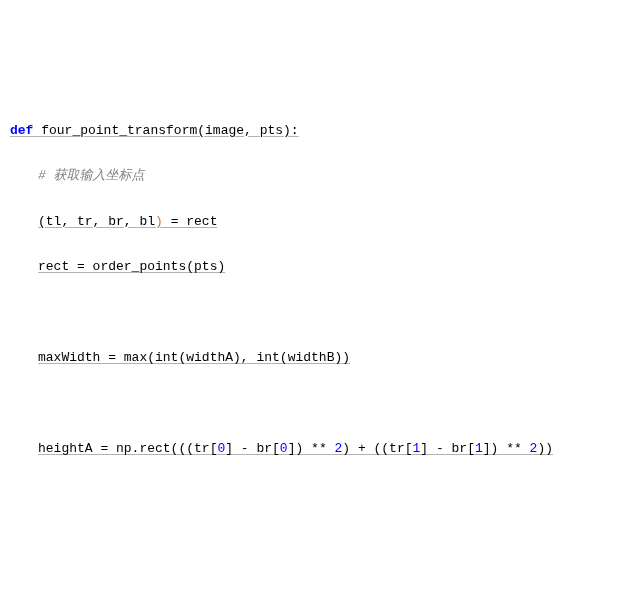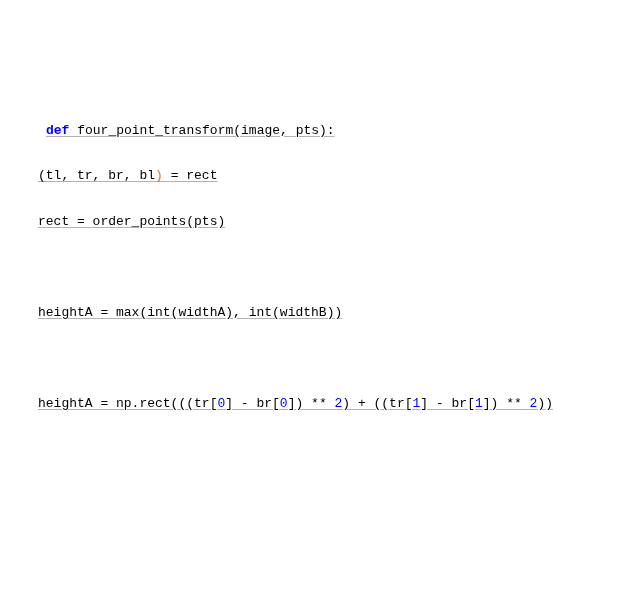--- a/index.html
+++ b/index.html
@@ -13,44 +13,44 @@
       line-height: 1.75;
       color: #000;
       background: #fff;
       padding: 6px 10px;
       width: 631px;
       position: relative;
       white-space: pre;
     }
     .line {
       white-space: pre;
-      margin-left: 36px;
     }
     .underline {
       text-decoration: underline;
       text-decoration-color: rgba(0,0,0,0.3);
       text-underline-offset: 2px;
     }
     .kw { color: #0000ff; font-weight: bold; }
     .cmt { color: #808080; font-style: italic; }
     .num { color: #0000ff; }
     .paren-r { color: #cc7832; }
     .indent1 { margin-left: 28px; }
   </style>
 </head>
 <body>
 
 
 
 <div class="code-block">
 <div class="line underline"><span class="kw">def</span><span> four_point_transform(image, pts):</span></div>
+<div class="line indent1"><span class="cmt"># 获取输入坐标点</span></div>
 <div class="line indent1 underline"><span>(tl, tr, br, bl</span><span class="paren-r">)</span><span> = rect</span></div>
 <div class="line indent1 underline"><span>rect = order_points(pts)</span></div>
 <div class="line">&nbsp;</div>
-<div class="line indent1 underline"><span>heightA = max(int(widthA), int(widthB))</span></div>
+<div class="line indent1 underline"><span>maxWidth = max(int(widthA), int(widthB))</span></div>
 <div class="line">&nbsp;</div>
 <div class="line indent1 underline"><span>heightA = np.rect(((tr[</span><span class="num">0</span><span>] - br[</span><span class="num">0</span><span>]) ** </span><span class="num">2</span><span>) + ((tr[</span><span class="num">1</span><span>] - br[</span><span class="num">1</span><span>]) ** </span><span class="num">2</span><span>))</span></div>
 
 
 
 
 
 
 
 

